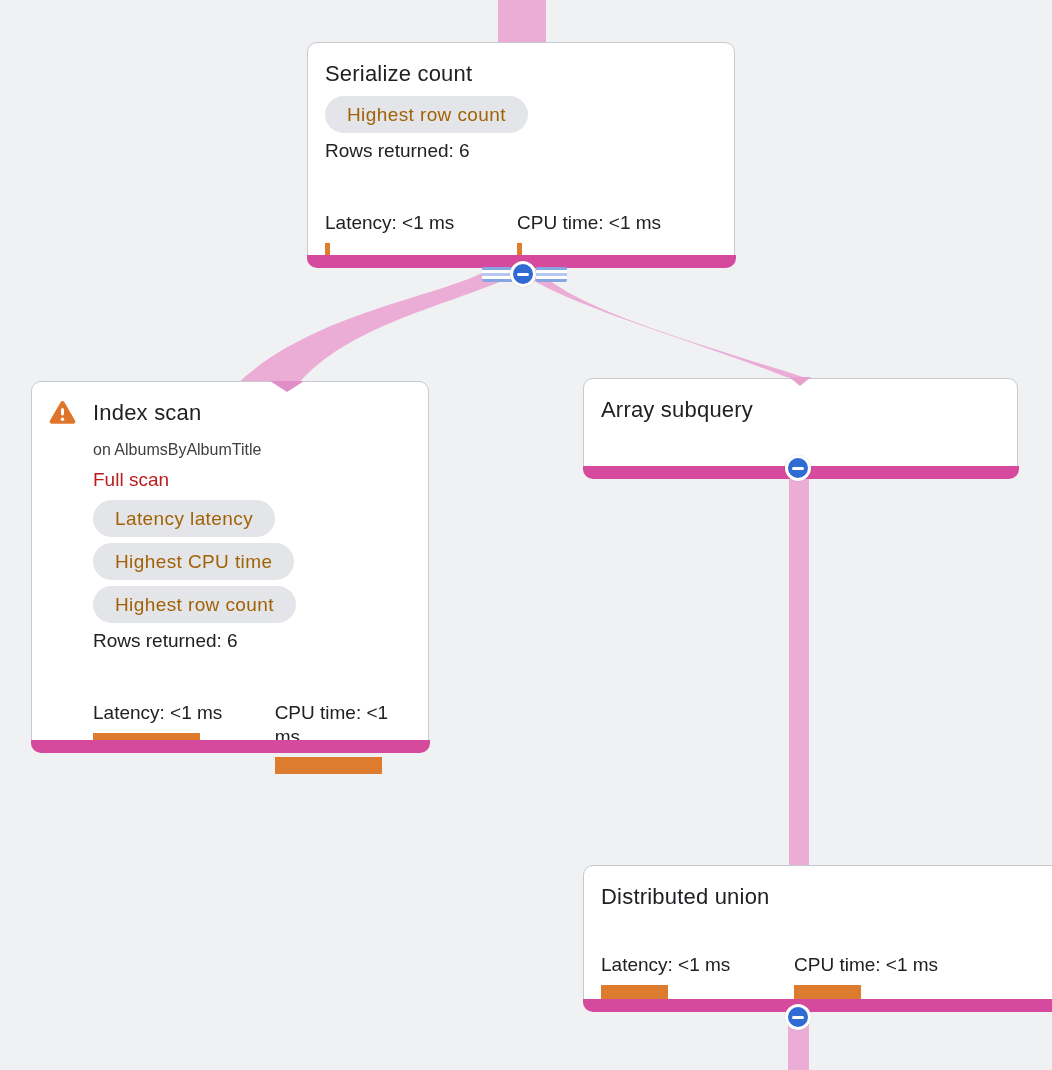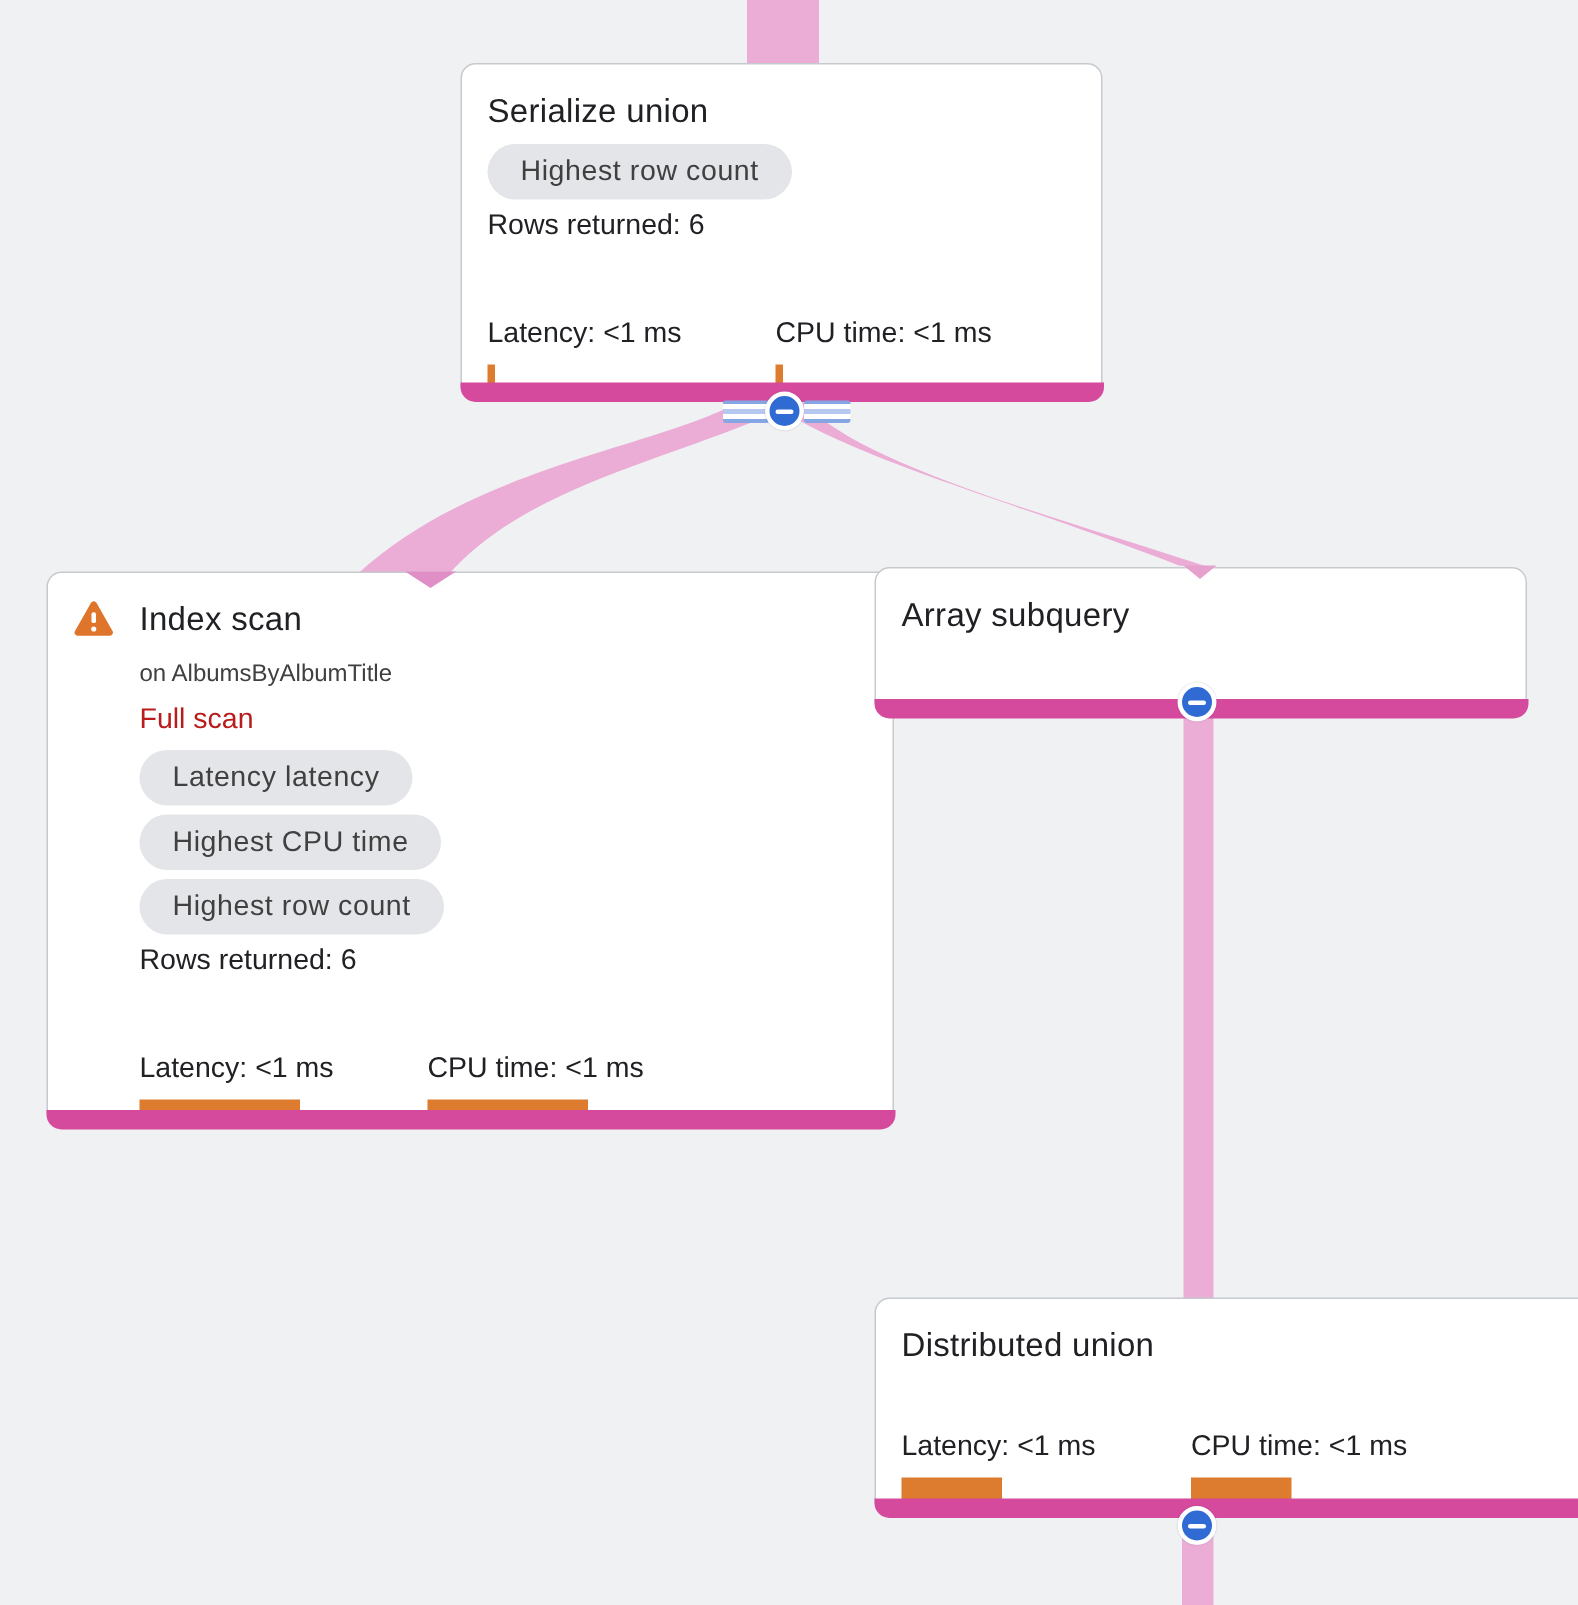--- a/index.html
+++ b/index.html
@@ -37,21 +37,21 @@
   .node-title{
     font-size:22px;font-weight:500;color:#202124;
     letter-spacing:0.2px;line-height:27px;
     margin:2px 0 9px 0;
   }
   .node-sub{font-size:16px;color:#404040;line-height:24px;margin:0 0 6px 0;}
   .node-note{font-size:19px;color:#b91c1c;line-height:24px;margin:0 0 8px 0;}
   .pill-row{margin:0 0 6px 0;}
   .pill{
     display:inline-block;
-    font-size:19px;color:#404040;letter-spacing:0.4px;
+    font-size:19px;color:#a16207;letter-spacing:0.4px;
     background:#e4e5e8;
     border-radius:20px;
     padding:6px 22px;
     line-height:25px;
   }
   .kv{font-size:19px;color:#202124;line-height:24px;margin:4px 0 12px 0;}
   .metrics{display:flex;margin-top:2px;}
   .metric-col{width:192px;}
   .metric-col:last-child{width:auto;}
   .metric-label{font-size:19px;color:#202124;line-height:24px;margin-top:36px;}
@@ -103,21 +103,21 @@
     <rect x="788" y="1008" width="21" height="62" fill="#ebadd6"></rect>
   </svg>
 
   <svg class="arrow-layer" width="1052" height="1070" viewBox="0 0 1052 1070">
     <polygon points="270,381 304,381 287,392" fill="#e08fc6"></polygon>
     <polygon points="789,377 811,377 800,386" fill="#e6a0cd"></polygon>
   </svg>
 
   <div class="card" style="left:307px;top:42px;width:428px;height:225px;">
     <div class="card-body">
-      <div class="node-title">Serialize union</div>
+      <div class="node-title">Serialize count</div>
       <div class="pill-row">
         <span class="pill">Highest row count</span>
       </div>
       <div class="kv">Rows returned: 6</div>
       <div class="metrics">
         <div class="metric-col">
           <div class="metric-label">Latency: &lt;1 ms</div>
           <div class="metric-bar" style="width: 5px;"></div>
         </div>
         <div class="metric-col">
@@ -128,21 +128,21 @@
     </div>
     <div class="accent-bar"></div>
   </div>
 
   <div class="btn-lines" style="left:482px;top:267px;"></div>
   <div class="btn-lines" style="left:536px;top:267px;"></div>
   <div class="collapse-btn" style="left:510px;top:261px;">
     <span class="minus"></span>
   </div>
 
-  <div class="card" style="left:31px;top:381px;width:565px;height:371px;">
+  <div class="card" style="left:31px;top:381px;width:398px;height:371px;">
     <div class="card-body with-icon">
       <div class="warn-wrap">
         <svg width="27" height="25" viewBox="0 0 27 25">
           <path d="M11.7 1.9 L1.0 20.6 A2.1 2.1 0 0 0 2.8 23.8 L24.2 23.8 A2.1 2.1 0 0 0 26.0 20.6 L15.3 1.9 A2.1 2.1 0 0 0 11.7 1.9 Z" fill="#df752b"></path>
           <rect x="12" y="8.2" width="3" height="7.2" rx="1.3" fill="#ffffff"></rect>
           <circle cx="13.5" cy="19.3" r="1.7" fill="#ffffff"></circle>
         </svg>
       </div>
       <div>
         <div class="node-title" style="margin-bottom:12px;">Index scan</div>

